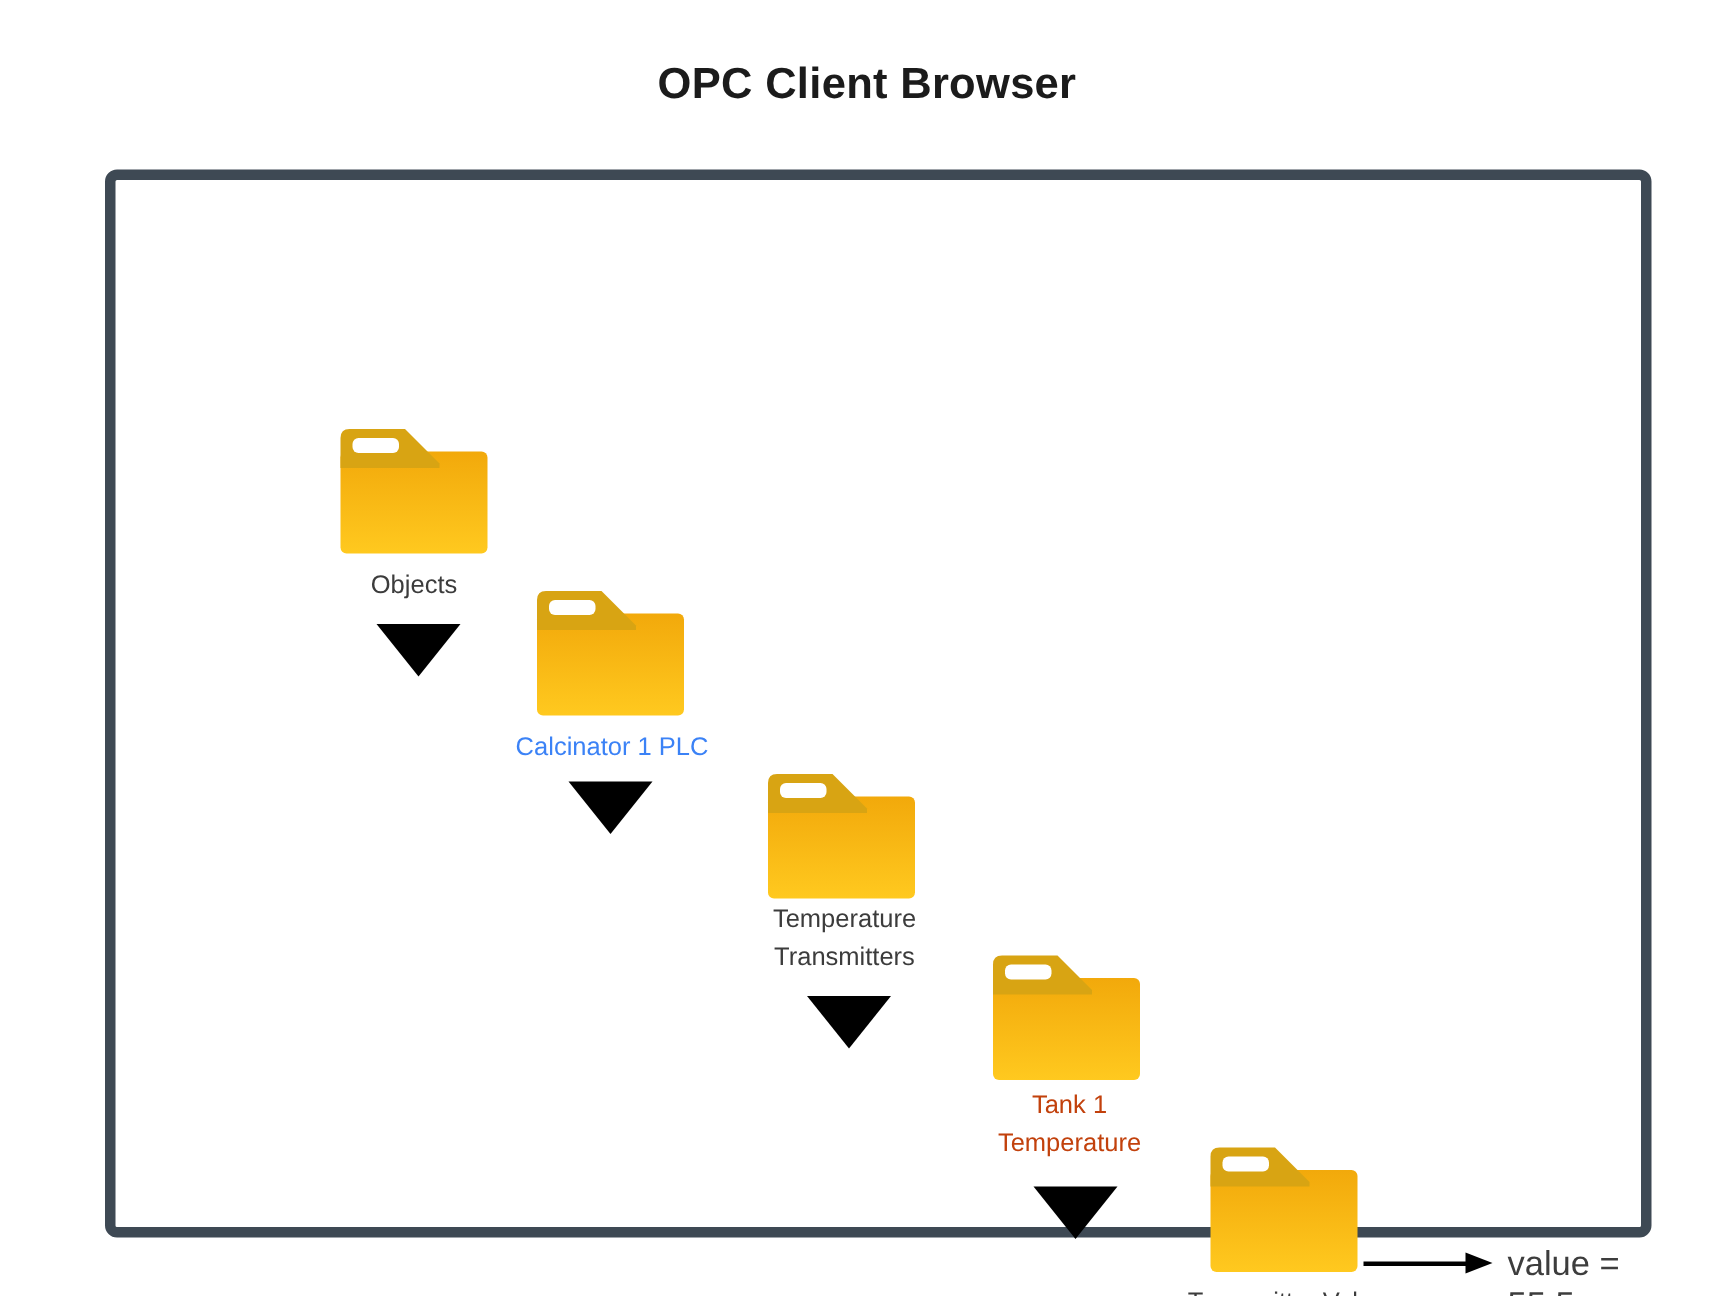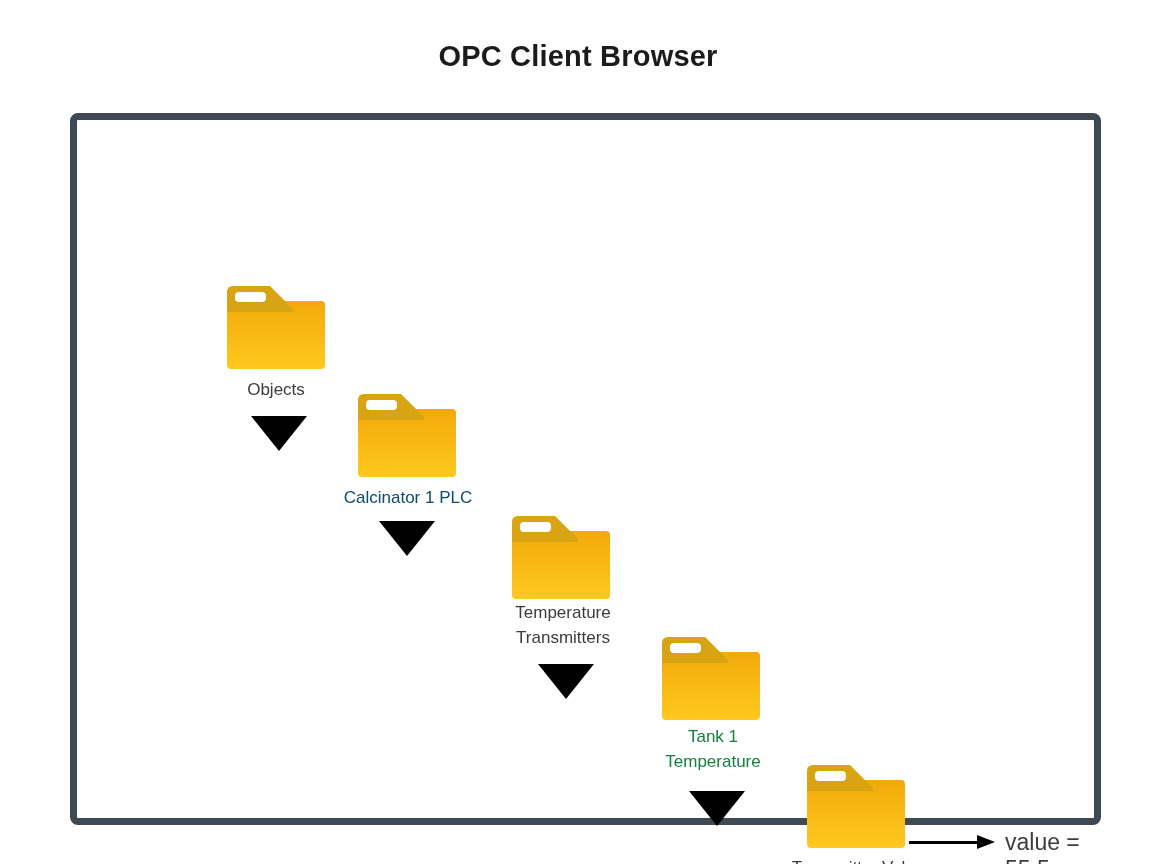--- a/index.html
+++ b/index.html
@@ -127,38 +127,38 @@
       <rect x="11" y="10" width="31" height="10" rx="4" fill="#ffffff"></rect>
     </svg>
     <div class="nlabel l1" style="color: rgb(60, 60, 60);">Objects</div>
     <div class="tri t1" style="border-top-color: rgb(0, 0, 0);"></div>
 
     <svg class="folder f2" viewBox="0 0 104 88">
       <rect x="3" y="19" width="98" height="68" rx="4" fill="url(#fgrad)"></rect>
       <path class="folder-tab" d="M3,30 L3,10 Q3,4 9,4 L46,4 L69,27 L69,30 Z" fill="#D8A413"></path>
       <rect x="11" y="10" width="31" height="10" rx="4" fill="#ffffff"></rect>
     </svg>
-    <div class="nlabel l2" style="color: #0c4a6e;">Calcinator 1 PLC</div>
+    <div class="nlabel l2" style="color: #3b82f6;">Calcinator 1 PLC</div>
     <div class="tri t2" style="border-top-color: rgb(0, 0, 0);"></div>
 
     <svg class="folder f3" viewBox="0 0 104 88">
       <rect x="3" y="19" width="98" height="68" rx="4" fill="url(#fgrad)"></rect>
       <path class="folder-tab" d="M3,30 L3,10 Q3,4 9,4 L46,4 L69,27 L69,30 Z" fill="#D8A413"></path>
       <rect x="11" y="10" width="31" height="10" rx="4" fill="#ffffff"></rect>
     </svg>
     <div class="nlabel l3" style="color: rgb(60, 60, 60);">Temperature
 Transmitters</div>
     <div class="tri t3" style="border-top-color: rgb(0, 0, 0);"></div>
 
     <svg class="folder f4" viewBox="0 0 104 88">
       <rect x="3" y="19" width="98" height="68" rx="4" fill="url(#fgrad)"></rect>
       <path class="folder-tab" d="M3,30 L3,10 Q3,4 9,4 L46,4 L69,27 L69,30 Z" fill="#D8A413"></path>
       <rect x="11" y="10" width="31" height="10" rx="4" fill="#ffffff"></rect>
     </svg>
-    <div class="nlabel l4" style="color: #15803d;">Tank 1
+    <div class="nlabel l4" style="color: #c2410c;">Tank 1
 Temperature</div>
     <div class="tri t4" style="border-top-color: rgb(0, 0, 0);"></div>
 
     <svg class="folder f5" viewBox="0 0 104 88">
       <rect x="3" y="19" width="98" height="68" rx="4" fill="url(#fgrad)"></rect>
       <path class="folder-tab" d="M3,30 L3,10 Q3,4 9,4 L46,4 L69,27 L69,30 Z" fill="#D8A413"></path>
       <rect x="11" y="10" width="31" height="10" rx="4" fill="#ffffff"></rect>
     </svg>
     <div class="nlabel l5" style="color: rgb(60, 60, 60);">Transmitter Value</div>
 

